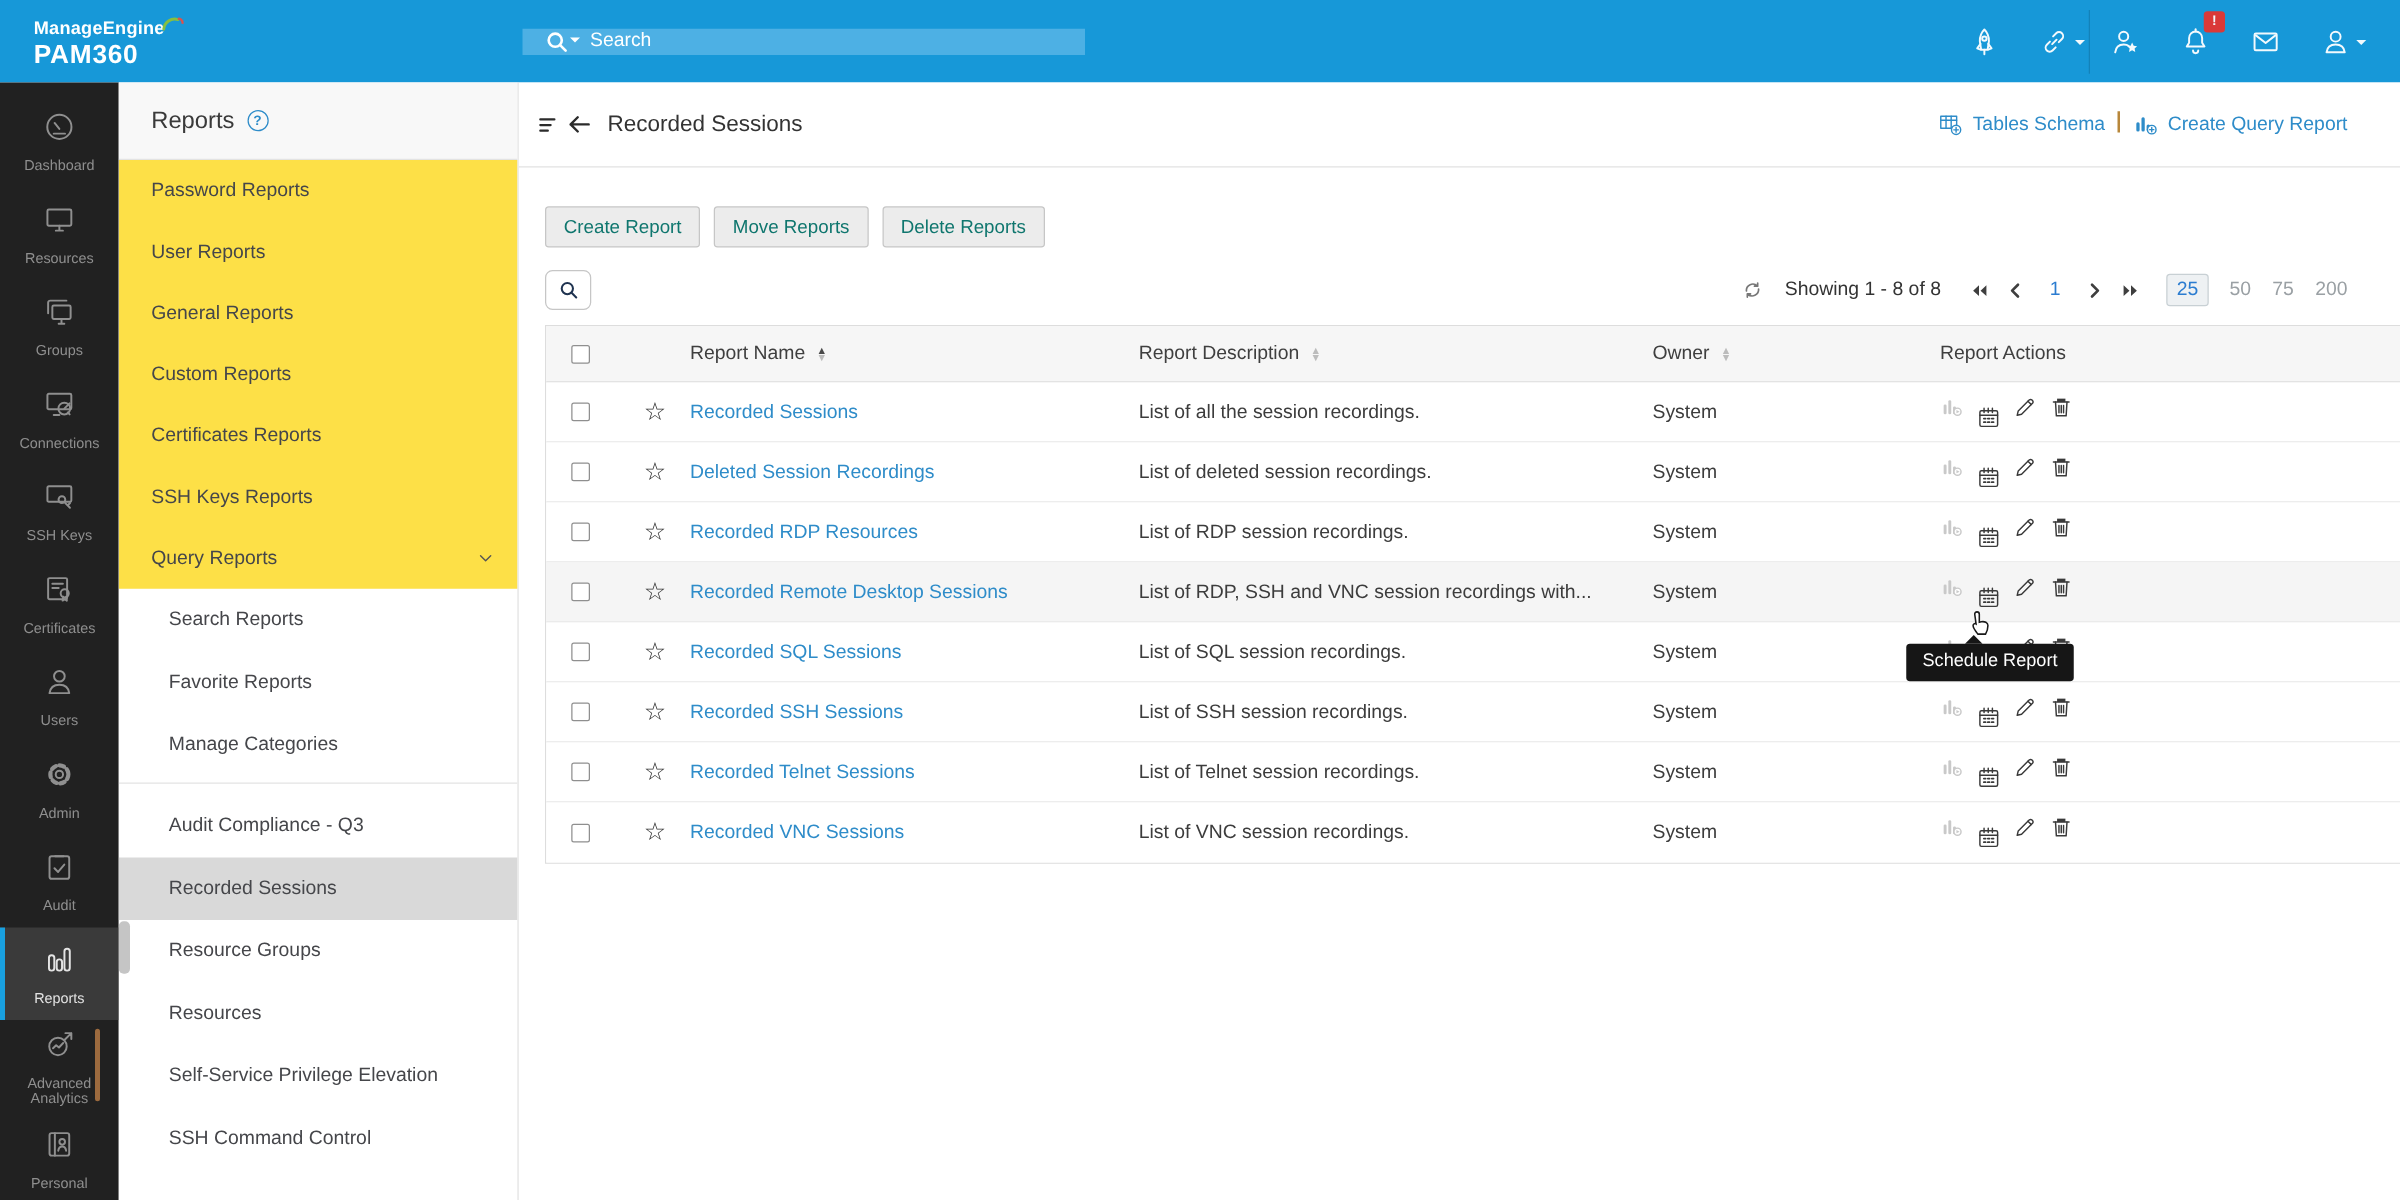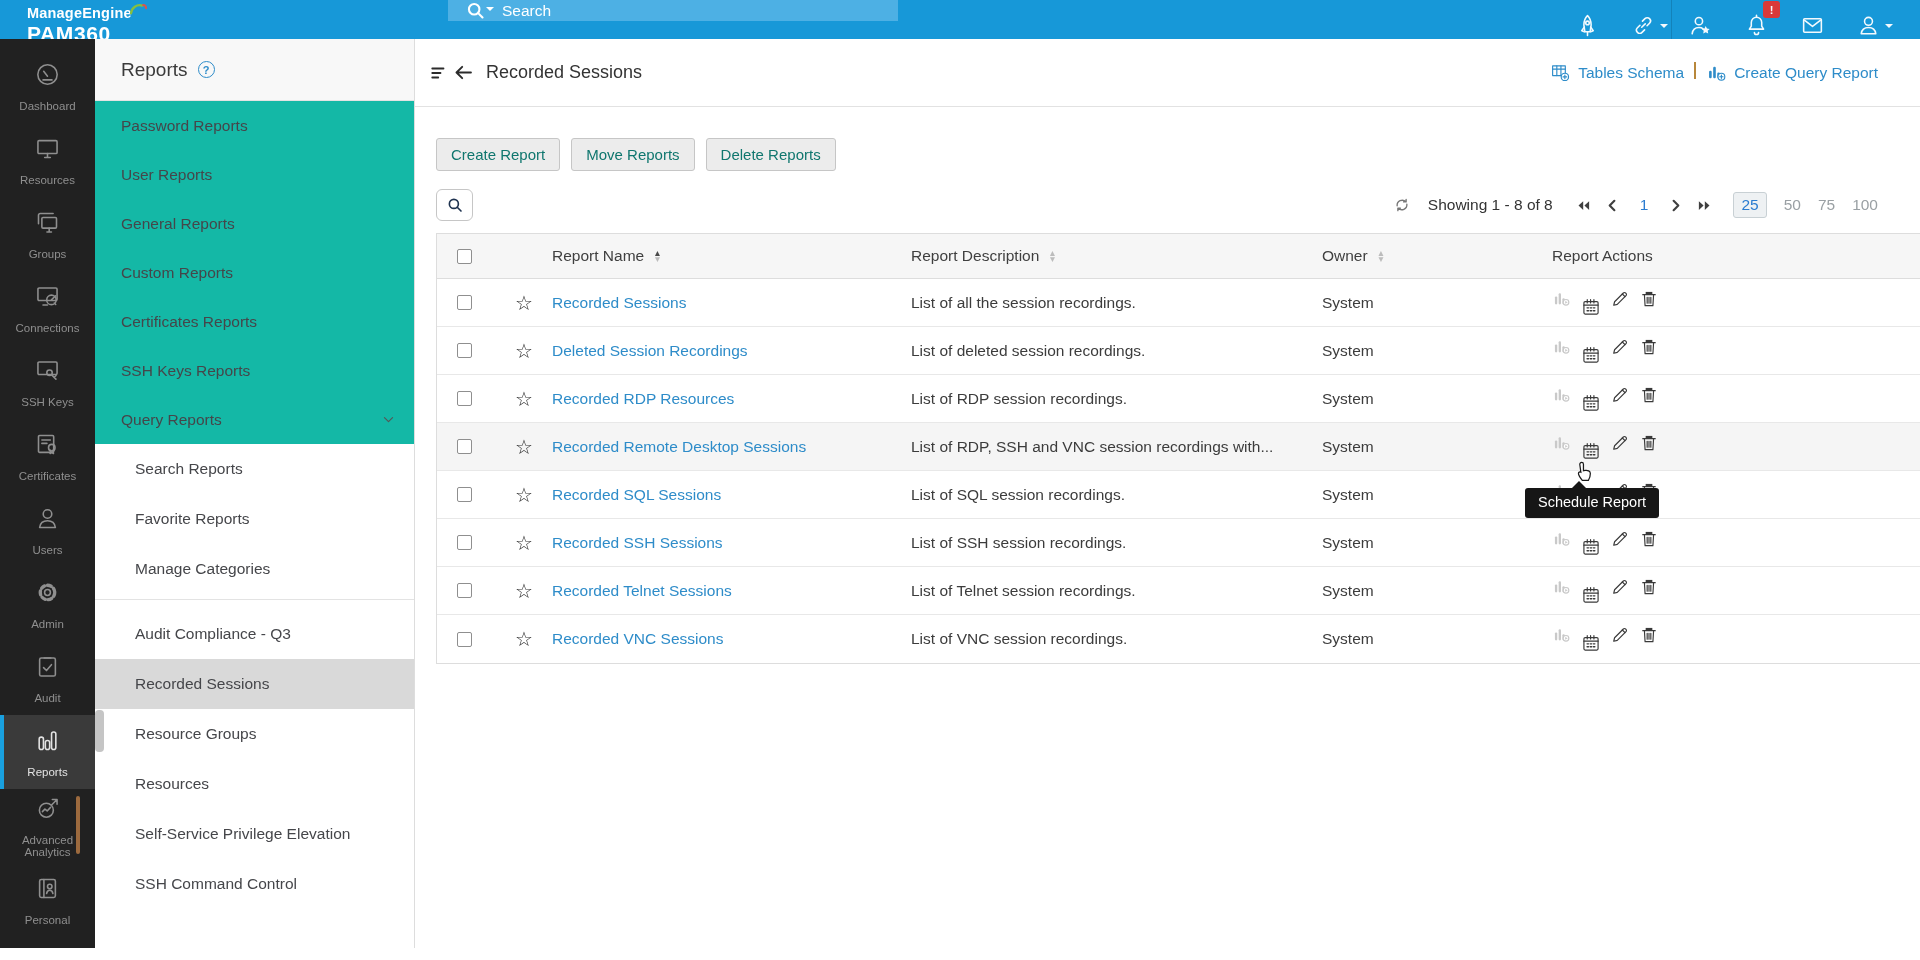--- a/index.html
+++ b/index.html
@@ -1,21 +1,21 @@
 <!DOCTYPE html>
 <html><head>
 <meta charset="utf-8">
 <style>
   html,body{margin:0;padding:0;background:#fff;font-family:"Liberation Sans",sans-serif;}
   body{width:1920px;height:960px;overflow:hidden;position:relative;}
   *{box-sizing:border-box;}
   svg.ic{fill:none;stroke:currentColor;stroke-width:1.5;stroke-linecap:round;stroke-linejoin:round;display:block;}
 
   
-  .topbar{height:39px;background:#1798d8;display:flex;align-items:flex-start;color:#fff;gap:30px;}
+  .topbar{height:66px;background:#1798d8;display:flex;align-items:center;color:#fff;}
   .logo{width:418px;padding:5px 0 0 27px;}
   .logo-line1{display:flex;align-items:flex-start;}
   .me-text{font-size:14.5px;font-weight:700;letter-spacing:.2px;}
   .swoosh{width:20px;height:14px;margin-left:-4px;margin-top:-3px;}
   .pam-text{font-size:21px;font-weight:700;letter-spacing:.6px;margin-top:1px;}
   .searchwrap{width:450px;background:#4db0e4;display:flex;align-items:center;gap:16px;padding-left:17px;}
   .search-q{position:relative;color:#fff;}
   .search-q .caret{position:absolute;right:-8px;top:7px;border:4px solid transparent;border-top-color:#fff;}
   .search-text{font-size:15.5px;color:#fff;}
   .topicons{margin-left:auto;display:flex;align-items:center;padding-right:24px;}
@@ -34,21 +34,21 @@
   .nav-item svg{width:27px;height:27px;stroke-width:1.4;}
   .nav-lbl{font-size:11.5px;line-height:12px;}
   .nav-item.active{background:#3a3a3a;border-left:4px solid #19a0df;padding-right:4px;color:#e3e3e3;}
   .rail-thumb{position:absolute;left:76px;top:757px;width:4px;height:58px;background:#9c6a3e;border-radius:2px;}
 
   
   .sidepanel{width:320px;background:#fff;border-right:1px solid #ddd;position:relative;overflow:hidden;flex-shrink:0;}
   .panel-head{height:62px;background:#f8f8f8;display:flex;align-items:center;gap:10px;padding-left:26px;border-bottom:1px solid #e3e3e3;}
   .panel-title{font-size:19px;color:#3a3a3a;}
   .help{width:17px;height:17px;border:1.5px solid #2e8cc9;border-radius:50%;color:#2e8cc9;font-size:11px;font-weight:700;display:flex;align-items:center;justify-content:center;}
-  .panel-top{background:#14b8a6;}
+  .panel-top{background:#fde047;}
   .p-item{height:49px;display:flex;align-items:center;padding-left:26px;font-size:15.5px;color:#45464a;position:relative;cursor:pointer;}
   .p-item .chev{position:absolute;right:18px;width:15px;height:15px;color:#555;}
   .panel-sub .p-item,.panel-cats .p-item{padding-left:40px;height:50px;}
   .p-div{border-top:1px solid #e3e3e3;margin:5px 0 9px;}
   .p-item.selected{background:#d9d9d9;}
   .panel-thumb{position:absolute;left:0px;top:671px;width:9px;height:42px;background:#c5c5c5;border-radius:4px;}
 
   
   .main{flex:1;position:relative;background:#fff;overflow:hidden;}
   .main-head{height:68px;border-bottom:1px solid #e2e2e2;display:flex;align-items:center;padding:0 42px 0 15px;}
@@ -516,21 +516,21 @@
       <svg class="ic pg-btn" viewBox="0 0 24 24">
           <use href="#i-chev-r"></use>
         </svg>
       <svg class="ic pg-btn" viewBox="0 0 24 24">
           <use href="#i-dchev-r"></use>
         </svg>
       <span class="pg-sizes">
         <span class="pg-size active">25</span>
         <span class="pg-size">50</span>
         <span class="pg-size">75</span>
-        <span class="pg-size">100</span>
+        <span class="pg-size">200</span>
       </span>
     </div>
 
     <div class="table">
       <div class="grid thead">
         <div class="cell-cb">
             <div class="cb"></div>
           </div>
         <div></div>
         <div class="cell-h">

